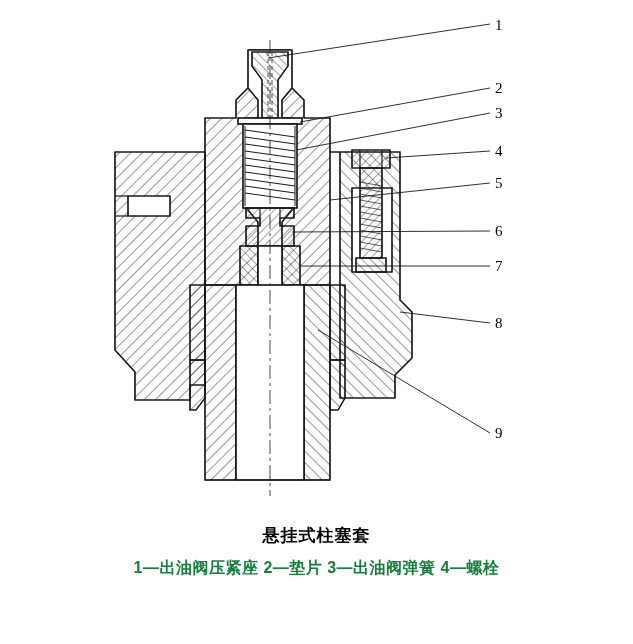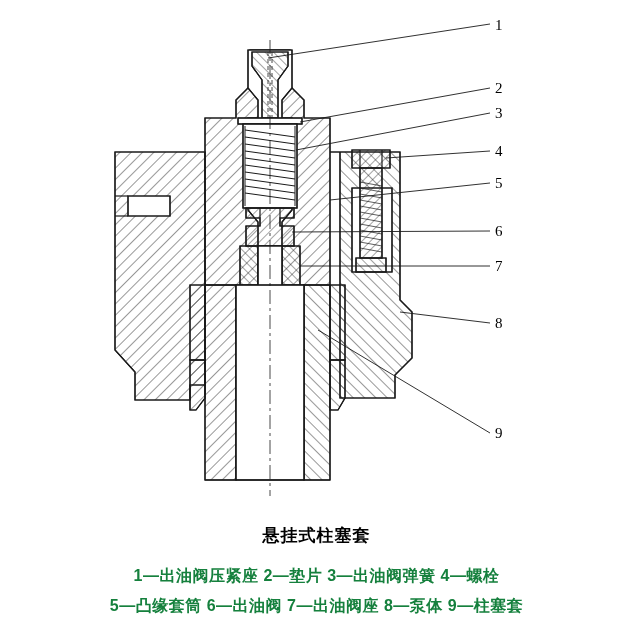--- a/index.html
+++ b/index.html
@@ -29,21 +29,21 @@
     position: absolute;
     left: 0;
     top: 524px;
     width: 633px;
     text-align: center;
   }
   .fig-title {
     font-size: 17px;
     font-weight: bold;
     letter-spacing: 1px;
-    margin-bottom: 14px;
+    margin-bottom: 6px;
     color: #000;
   }
   .legend-line {
     font-size: 16px;
     font-weight: bold;
     letter-spacing: 0.5px;
     line-height: 30px;
     color: #15803d;
     white-space: nowrap;
   }
@@ -179,14 +179,13 @@
     <text class="callout-num" x="495" y="271">7</text>
     <text class="callout-num" x="495" y="328">8</text>
     <text class="callout-num" x="495" y="438">9</text>
   </g>
 </svg>
 </div>
 
 <div class="caption-block">
   <div class="fig-title">悬挂式柱塞套</div>
   <div class="legend-line">1—出油阀压紧座   2—垫片   3—出油阀弹簧   4—螺栓</div>
-  <div class="legend-line">5—凸缘套筒   6—出油阀   7—出油阀座   8—泵体   9—柱塞套</div>
 </div>
 
 </body></html>

